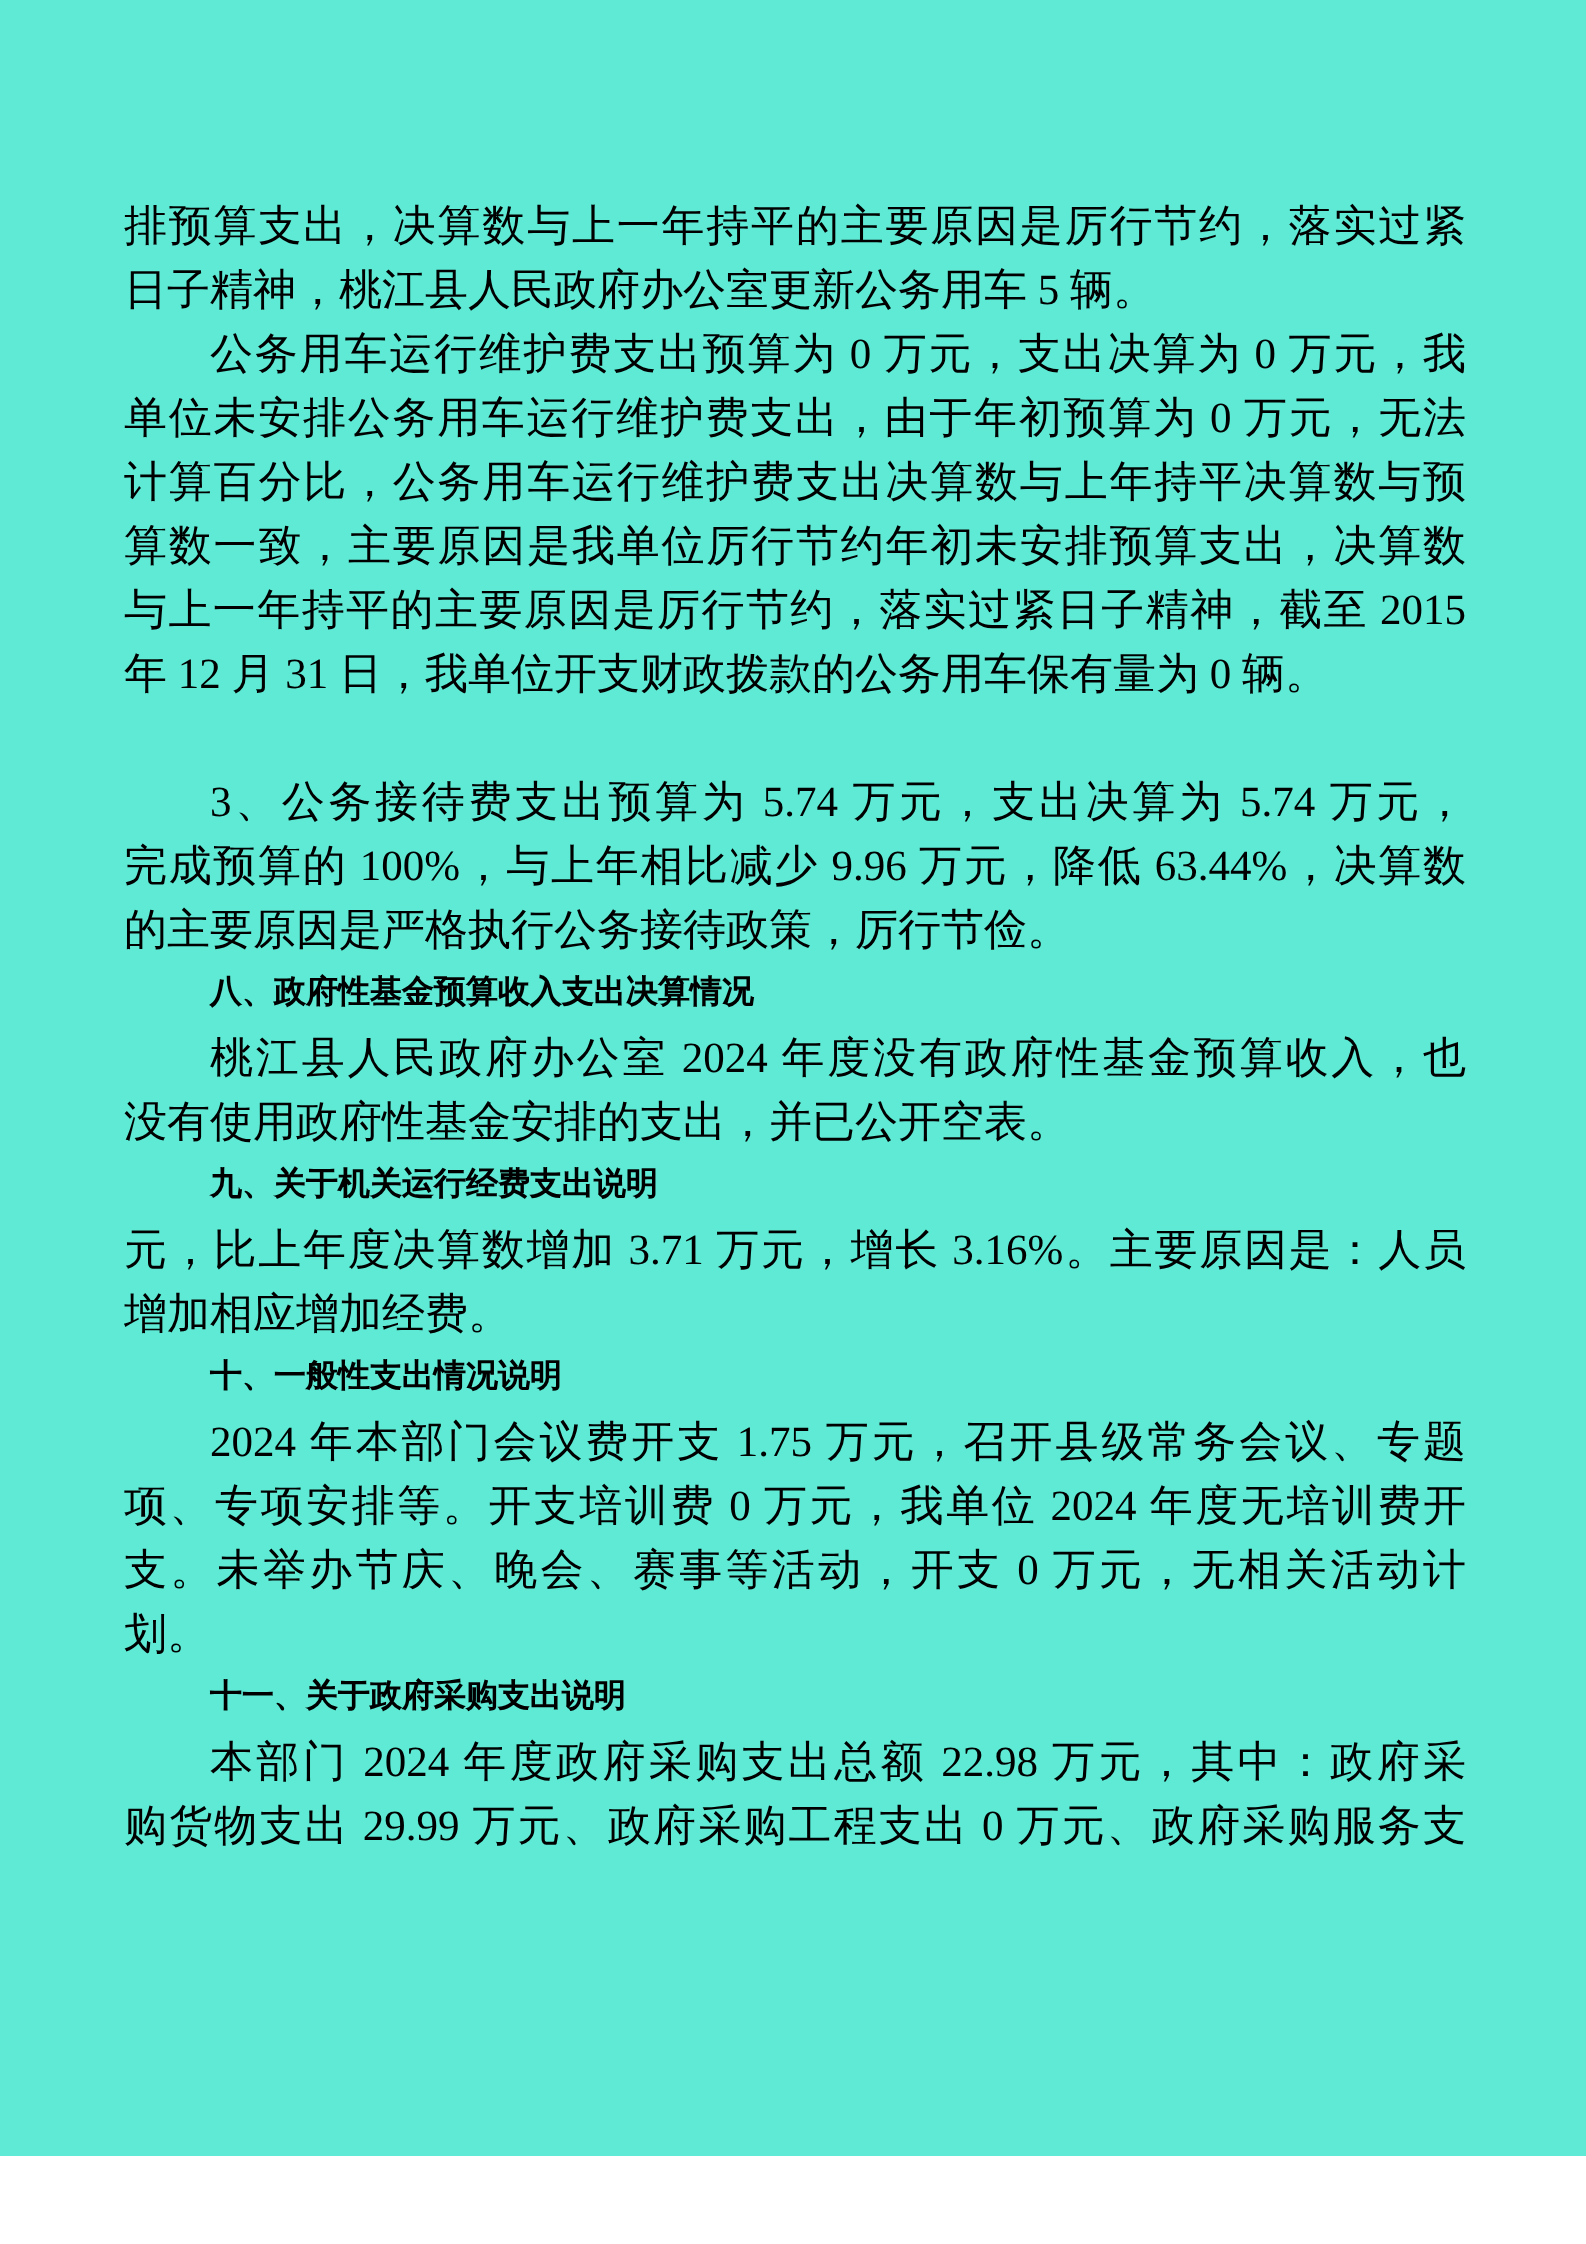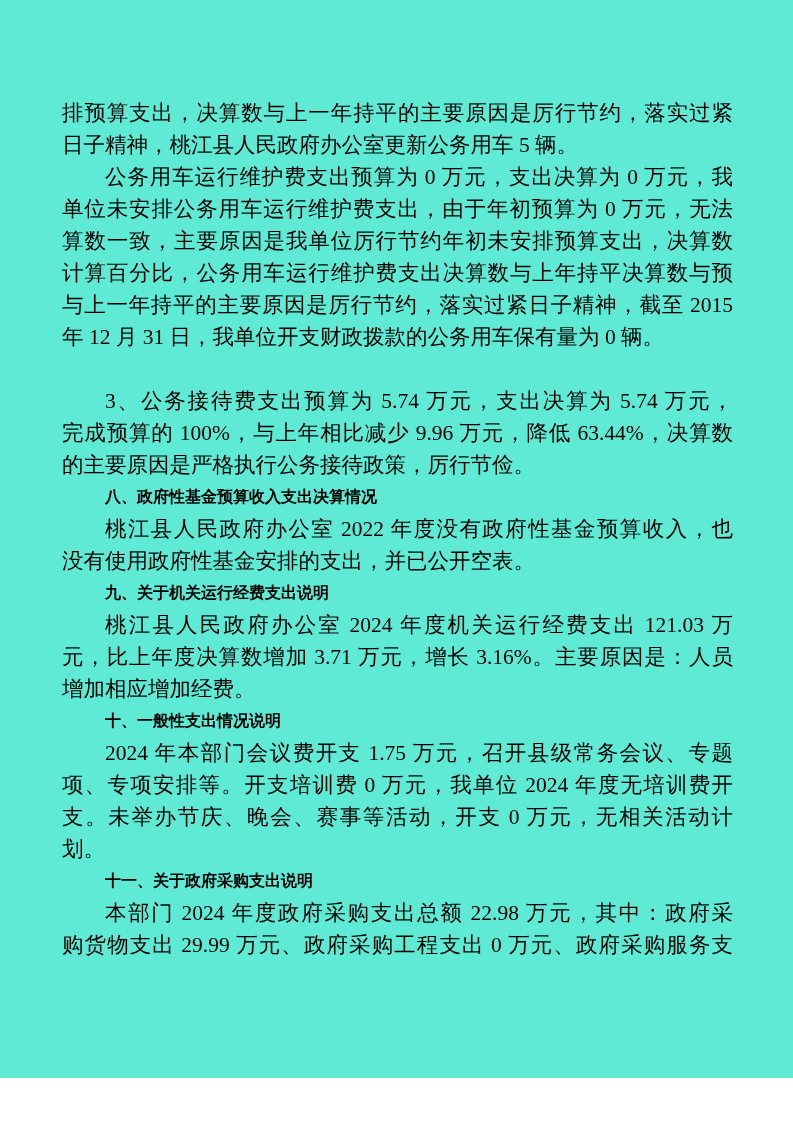--- a/index.html
+++ b/index.html
@@ -48,33 +48,32 @@
 </style>
 </head>
 <body>
 
 <div class="page">
   <div class="content">
       <div class="line body">排预算支出，决算数与上一年持平的主要原因是厉行节约，落实过紧</div>
       <div class="line end">日子精神，桃江县人民政府办公室更新公务用车 5 辆。</div>
       <div class="line body indent">公务用车运行维护费支出预算为 0 万元，支出决算为 0 万元，我</div>
       <div class="line body">单位未安排公务用车运行维护费支出，由于年初预算为 0 万元，无法</div>
+      <div class="line body">计算百分比，公务用车运行维护费支出决算数与上年持平决算数与预</div>
       <div class="line body">算数一致，主要原因是我单位厉行节约年初未安排预算支出，决算数</div>
-      <div class="line body">计算百分比，公务用车运行维护费支出决算数与上年持平决算数与预</div>
       <div class="line body">与上一年持平的主要原因是厉行节约，落实过紧日子精神，截至 2015</div>
       <div class="line end">年 12 月 31 日，我单位开支财政拨款的公务用车保有量为 0 辆。</div>
       <div class="line blank"></div>
       <div class="line body indent">3、公务接待费支出预算为 5.74 万元，支出决算为 5.74 万元，</div>
       <div class="line body">完成预算的 100%，与上年相比减少 9.96 万元，降低 63.44%，决算数</div>
       <div class="line end">的主要原因是严格执行公务接待政策，厉行节俭。</div>
       <div class="line heading indent">八、政府性基金预算收入支出决算情况</div>
-      <div class="line body indent">桃江县人民政府办公室 2022 年度没有政府性基金预算收入，也</div>
+      <div class="line body indent">桃江县人民政府办公室 2024 年度没有政府性基金预算收入，也</div>
       <div class="line end">没有使用政府性基金安排的支出，并已公开空表。</div>
       <div class="line heading indent">九、关于机关运行经费支出说明</div>
-      <div class="line body indent">桃江县人民政府办公室 2024 年度机关运行经费支出 121.03 万</div>
       <div class="line body">元，比上年度决算数增加 3.71 万元，增长 3.16%。主要原因是：人员</div>
       <div class="line end">增加相应增加经费。</div>
       <div class="line heading indent">十、一般性支出情况说明</div>
       <div class="line body indent">2024 年本部门会议费开支 1.75 万元，召开县级常务会议、专题</div>
       <div class="line body">项、专项安排等。开支培训费 0 万元，我单位 2024 年度无培训费开</div>
       <div class="line body">支。未举办节庆、晚会、赛事等活动，开支 0 万元，无相关活动计</div>
       <div class="line end">划。</div>
       <div class="line heading indent">十一、关于政府采购支出说明</div>
       <div class="line body indent">本部门 2024 年度政府采购支出总额 22.98 万元，其中：政府采</div>
       <div class="line body">购货物支出 29.99 万元、政府采购工程支出 0 万元、政府采购服务支</div>

